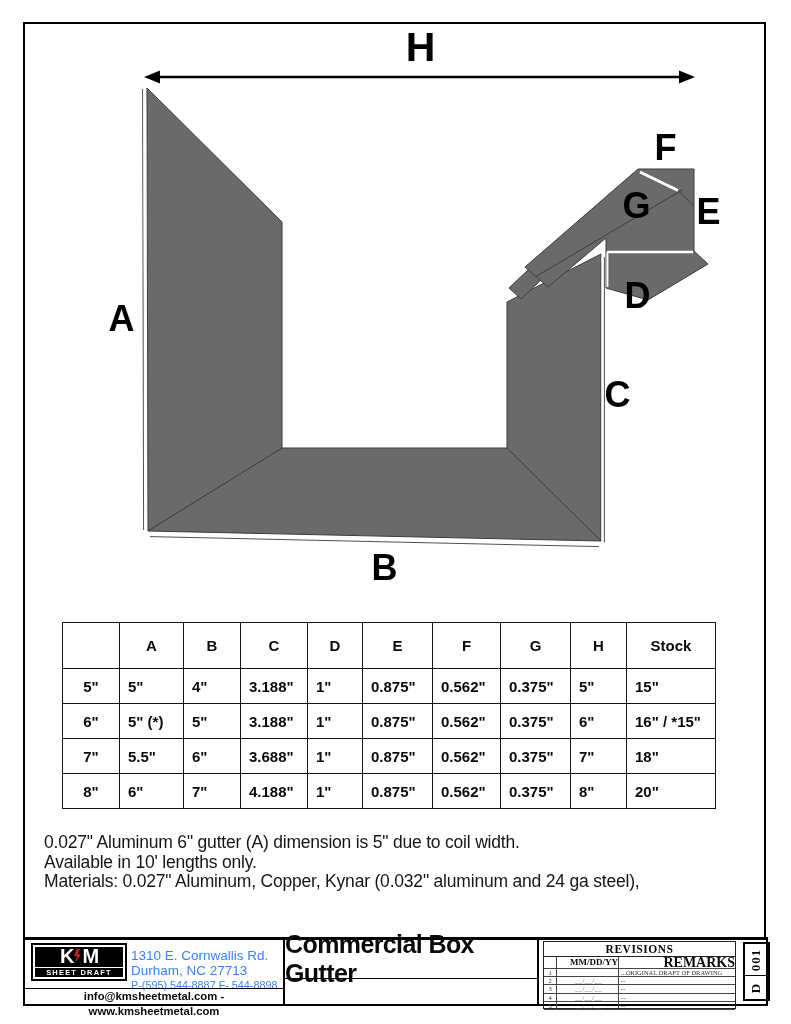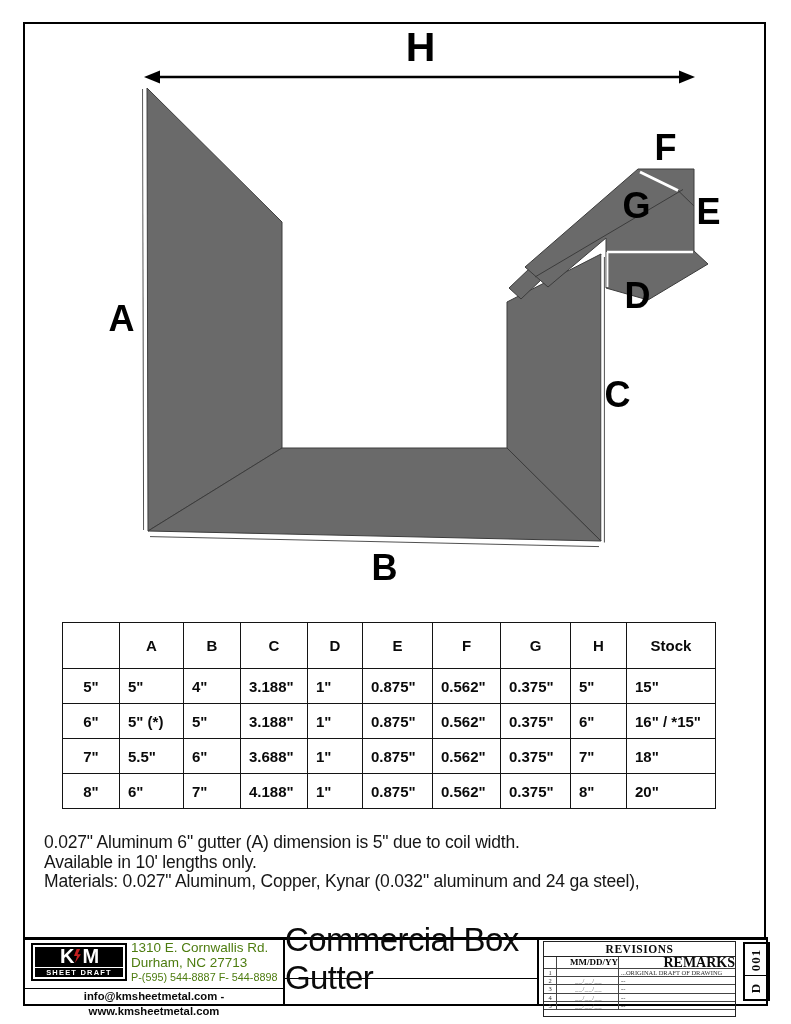--- a/index.html
+++ b/index.html
@@ -33,31 +33,31 @@
   .tb-logo-row{position:absolute;left:0;top:0;width:100%;height:48px;display:flex;}
   .logo-outer{margin:3px 4px 0 6px;border:2px solid #000;background:#fff;padding:2px;
               width:96px;height:38px;box-sizing:border-box;flex:none;}
   .logo-inner{background:#000;color:#fff;width:100%;height:100%;display:flex;
               flex-direction:column;align-items:center;justify-content:space-between;}
   .logo-monogram{font-weight:900;font-size:20px;line-height:18px;letter-spacing:-1px;
                  display:flex;align-items:center;}
   .logo-bolt{width:7px;height:16px;margin:0 1px;}
   .logo-strip{border-top:1.5px solid #fff;font-size:7.5px;font-weight:700;letter-spacing:1.2px;
               line-height:9px;width:100%;text-align:center;}
-  .tb-address{font-size:13.5px;line-height:15px;color:#4d7c0f;padding-top:0;}
+  .tb-address{font-size:13.5px;line-height:15px;color:#3b82f6;padding-top:8px;}
   .tb-address .small{font-size:10.8px;}
   .tb-contact{position:absolute;left:0;bottom:0;width:100%;height:16px;border-top:1.5px solid #000;
               box-sizing:border-box;text-align:center;font-size:11.3px;font-weight:700;line-height:15px;}
   .tb-title-section{position:absolute;left:260px;top:0;width:254px;height:64px;
                     border-right:2px solid #000;box-sizing:border-box;}
   .tb-title{height:38px;display:flex;align-items:center;justify-content:center;
-            font-size:33px;font-weight:400;letter-spacing:-0.6px;border-bottom:1.5px solid #000;}
+            font-size:25px;font-weight:700;letter-spacing:-0.6px;border-bottom:1.5px solid #000;}
   .tb-style{height:24px;display:flex;align-items:center;justify-content:center;
             font-size:15px;font-weight:700;}
-  .rev-table{position:absolute;left:518px;top:1px;width:193px;height:76px;
+  .rev-table{position:absolute;left:518px;top:1px;width:193px;height:68px;
              border:1.5px solid #222;box-sizing:border-box;font-family:"Liberation Serif",serif;}
   .rev-title{height:14px;text-align:center;font-weight:700;font-size:11.5px;line-height:14px;
              border-bottom:1px solid #222;letter-spacing:0.5px;}
   .rev-grid{display:grid;grid-template-columns:13px 62px 1fr;}
   .rev-grid > div{border-right:1px solid #444;border-bottom:1px solid #444;overflow:hidden;
                   white-space:nowrap;}
   .rev-grid > div:nth-child(3n){border-right:none;}
   .rev-h{font-weight:700;font-size:9px;line-height:11px;height:11px;text-align:right;}
   .rev-h.remarks{font-size:14px;}
   .rev-c{font-size:6.5px;line-height:7.2px;height:7.2px;color:#333;padding-left:2px;}

